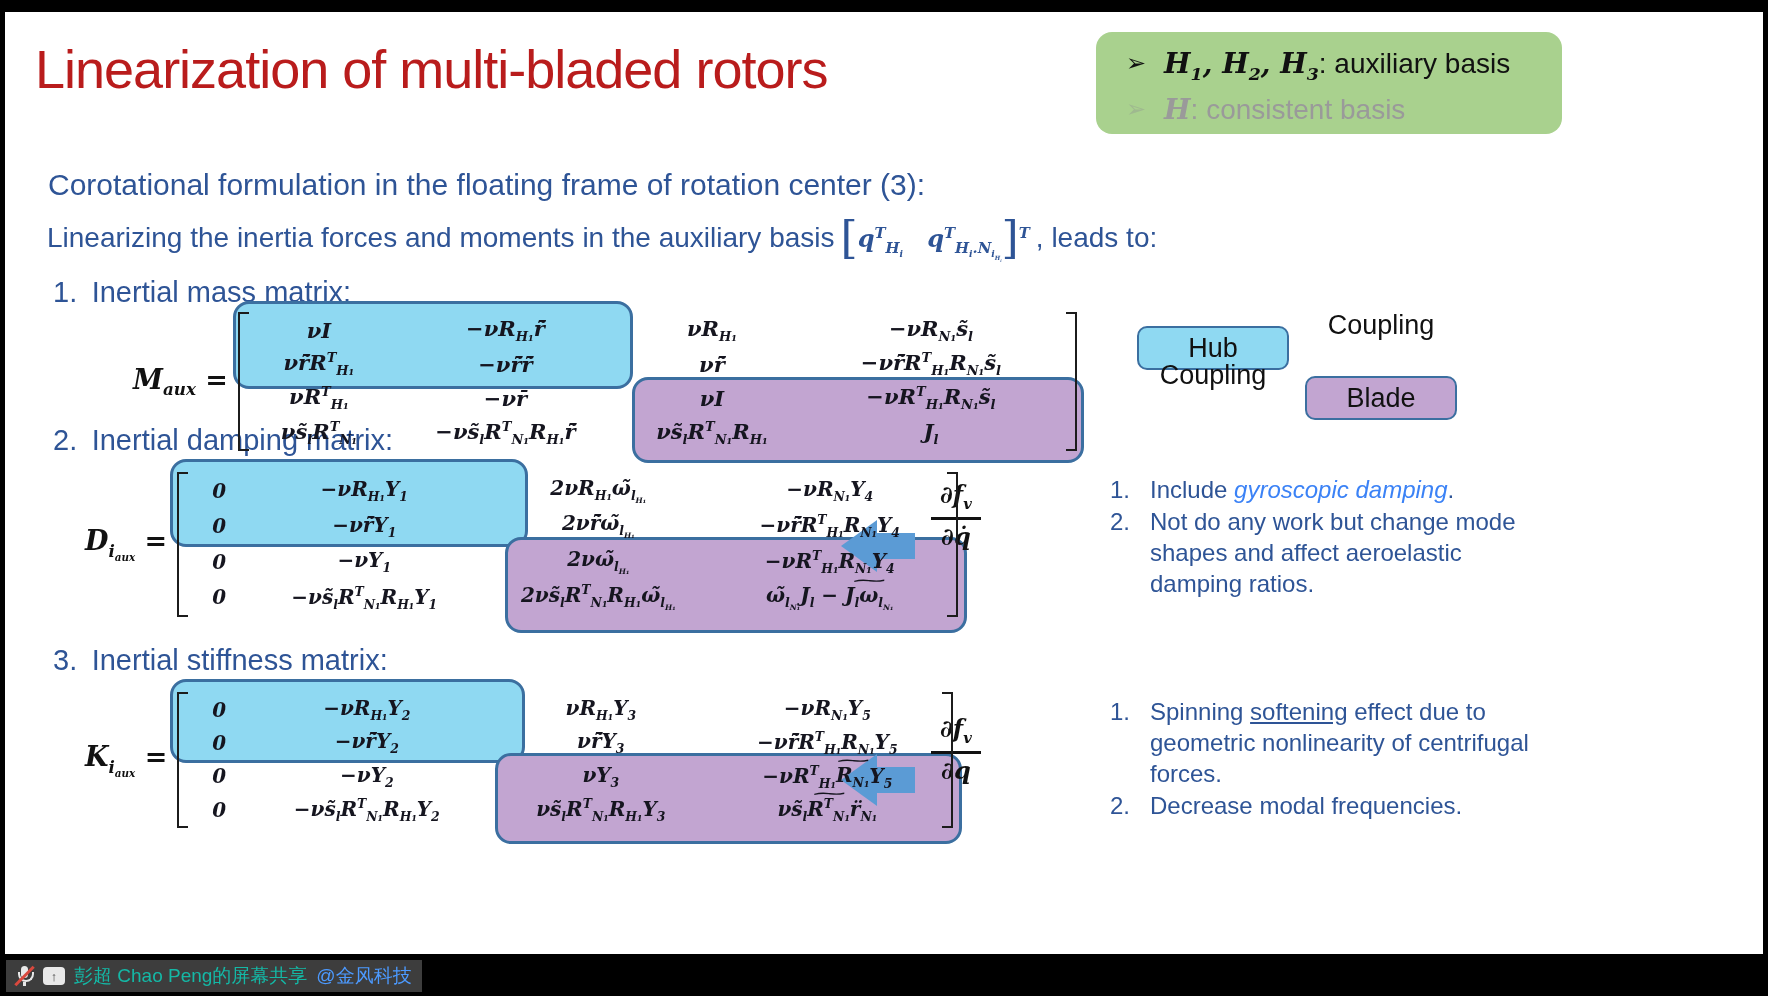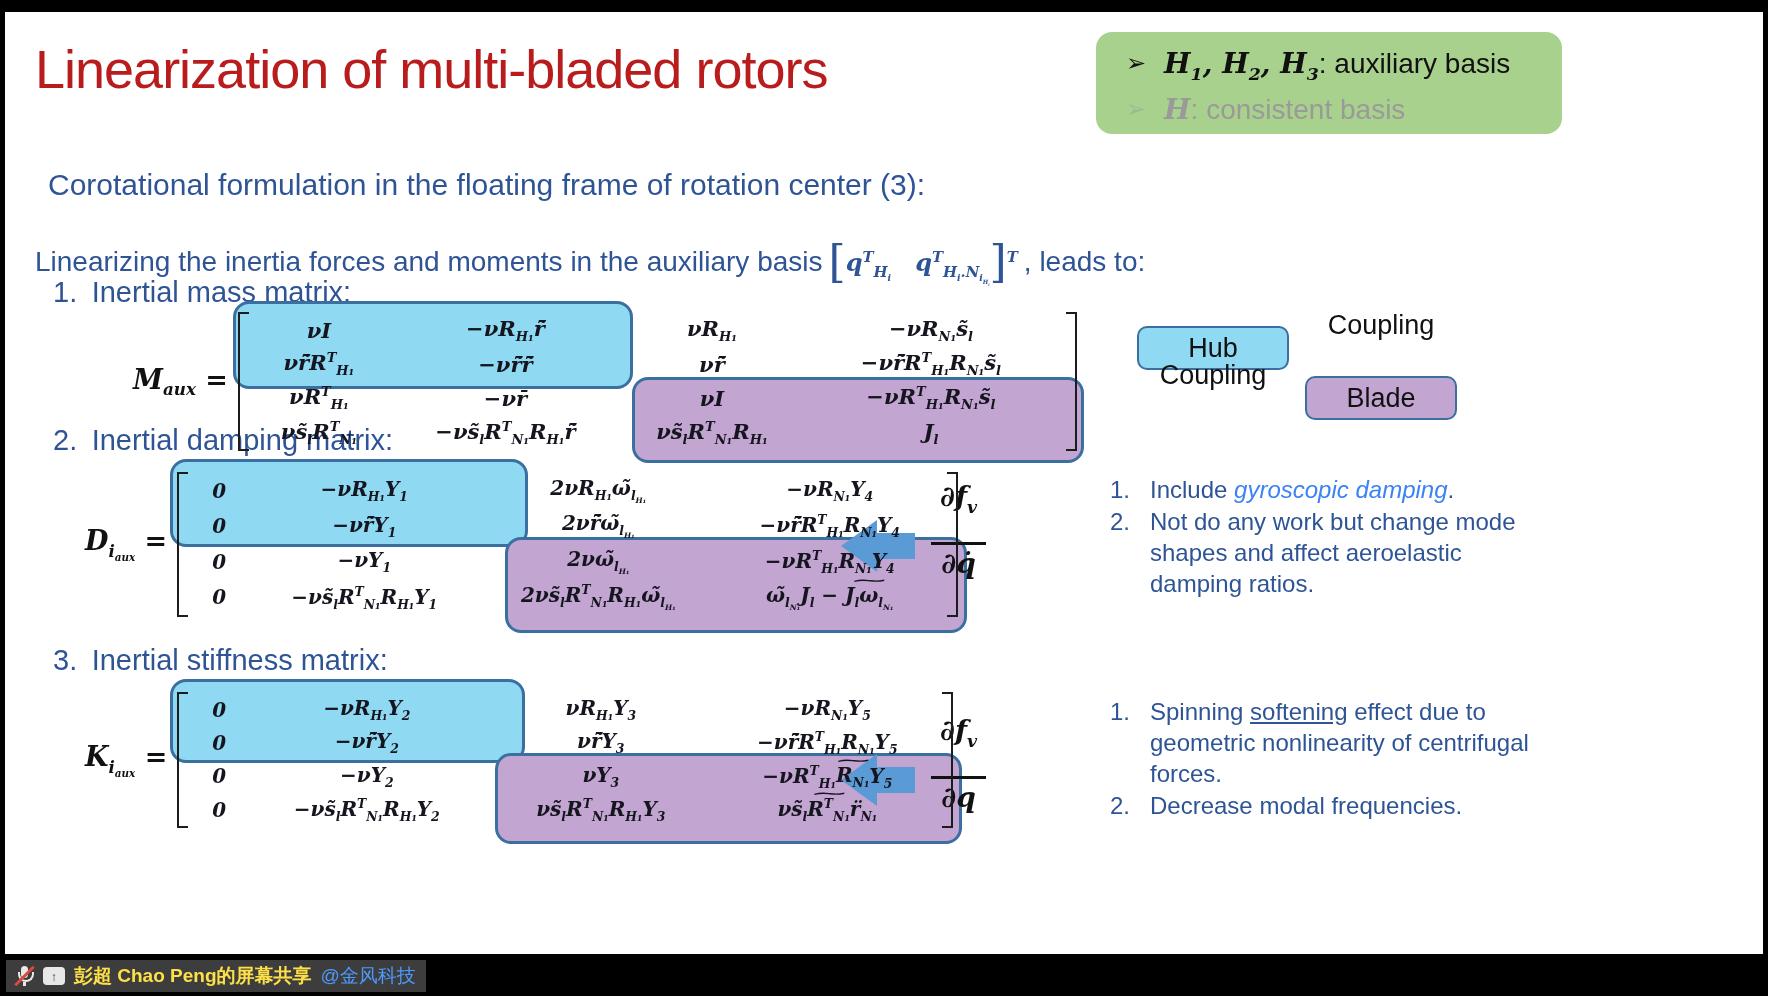--- a/index.html
+++ b/index.html
@@ -16,21 +16,21 @@
   .callout .row{display:flex;align-items:baseline;font-size:28px;line-height:36px;color:#111;}
   .callout .bullet{font-size:24px;margin-right:18px;transform:translateY(-2px);}
   .callout .math{font-family:"DejaVu Serif",serif;font-style:italic;font-weight:bold;}
   .callout .row2{color:#9a9a9a;}
   .callout .row2 .bullet{color:#9fb98f;}
 
   
   .blue-h{position:absolute;color:#2E5496;font-size:30px;white-space:nowrap;}
   .num-h{position:absolute;color:#2E5496;font-size:29px;white-space:nowrap;}
 
-  .linz{position:absolute;left:30px;top:200px;color:#2E5496;font-size:28px;display:flex;align-items:center;white-space:nowrap;margin-top:24px;}
+  .linz{position:absolute;left:42px;top:200px;color:#2E5496;font-size:28px;display:flex;align-items:center;white-space:nowrap;}
   .linz .imath{font-family:"DejaVu Serif",serif;font-style:italic;font-weight:bold;color:#2E5496;
                font-size:24px;margin:0 6px;display:inline-block;}
   .linz .imath .lbr,.linz .imath .rbr{font-size:44px;font-weight:normal;vertical-align:-6px;font-style:normal;}
 
   
   .matrix-block{position:absolute;display:flex;align-items:center;}
   .mlabel{font-family:"DejaVu Serif",serif;font-style:italic;font-weight:bold;font-size:27px;color:#111;
           margin-right:10px;white-space:nowrap;}
   .mwrap{position:relative;display:flex;align-items:flex-end;padding:4px 0;}
   .hl{position:absolute;border-radius:16px;border:3px solid #3B6FA0;}
@@ -56,21 +56,21 @@
                align-items:center;justify-content:center;box-sizing:border-box;margin-top:46px;}
   .legend .cyan{background:#8FD9F2;}
   .legend .purple{background:#C2A5D1;}
 
   
   .arrow{position:absolute;display:flex;align-items:center;height:52px;}
   .arr-tri{width:0;height:0;border-top:26px solid transparent;border-bottom:26px solid transparent;
            border-right:36px solid #5B9BD5;}
   .arr-bar{width:38px;height:26px;background:#5B9BD5;}
   .frac{position:absolute;display:inline-flex;flex-direction:column;align-items:center;
-        font-family:"DejaVu Serif",serif;font-style:italic;font-weight:bold;font-size:28px;color:#111;gap:21px;}
+        font-family:"DejaVu Serif",serif;font-style:italic;font-weight:bold;font-size:24px;color:#111;}
   .frac .den{border-top:3px solid #111;padding:2px 10px 0 10px;margin-top:2px;}
   .frac .num{padding:0 10px 2px 10px;}
 
   
   .notes{position:absolute;color:#2E5496;font-size:24px;line-height:31px;}
   .note-item{display:flex;margin-bottom:1px;}
   .note-num{width:40px;flex:0 0 40px;}
   .seg-italic{color:#3b82f6;font-style:italic;}
   .seg-underline{text-decoration:underline;}
 
@@ -78,21 +78,21 @@
   .sharebar{position:absolute;left:6px;top:960px;height:32px;background:#3D3D3D;display:flex;
             align-items:center;padding:0 10px 0 8px;gap:9px;}
   .mic{position:relative;width:20px;height:22px;}
   .mic .cap{position:absolute;left:7px;top:1px;width:7px;height:12px;background:#e8e8e8;border-radius:4px;}
   .mic .stand{position:absolute;left:4px;top:7px;width:12px;height:8px;border:2px solid #e8e8e8;border-top:none;
               border-radius:0 0 9px 9px;}
   .mic .base{position:absolute;left:9px;top:17px;width:3px;height:4px;background:#e8e8e8;}
   .mic .slash{position:absolute;left:9px;top:-2px;width:3px;height:26px;background:#D9493E;transform:rotate(45deg);}
   .shr{width:22px;height:18px;background:#e8e8e8;border-radius:4px;display:flex;align-items:center;
        justify-content:center;color:#3D3D3D;font-size:13px;font-weight:bold;}
-  .sharetext{color:#fde047;font-size:19px;white-space:nowrap;font-weight:bold;}
+  .sharetext{color:#14b8a6;font-size:19px;white-space:nowrap;}
   .mention{color:#4C9AFF;font-size:19px;white-space:nowrap;}
 </style>
 </head>
 <body>
 
 <div class="stage">
   <div class="slide">
 
     <div class="title">Linearization of multi-bladed rotors</div>
 

